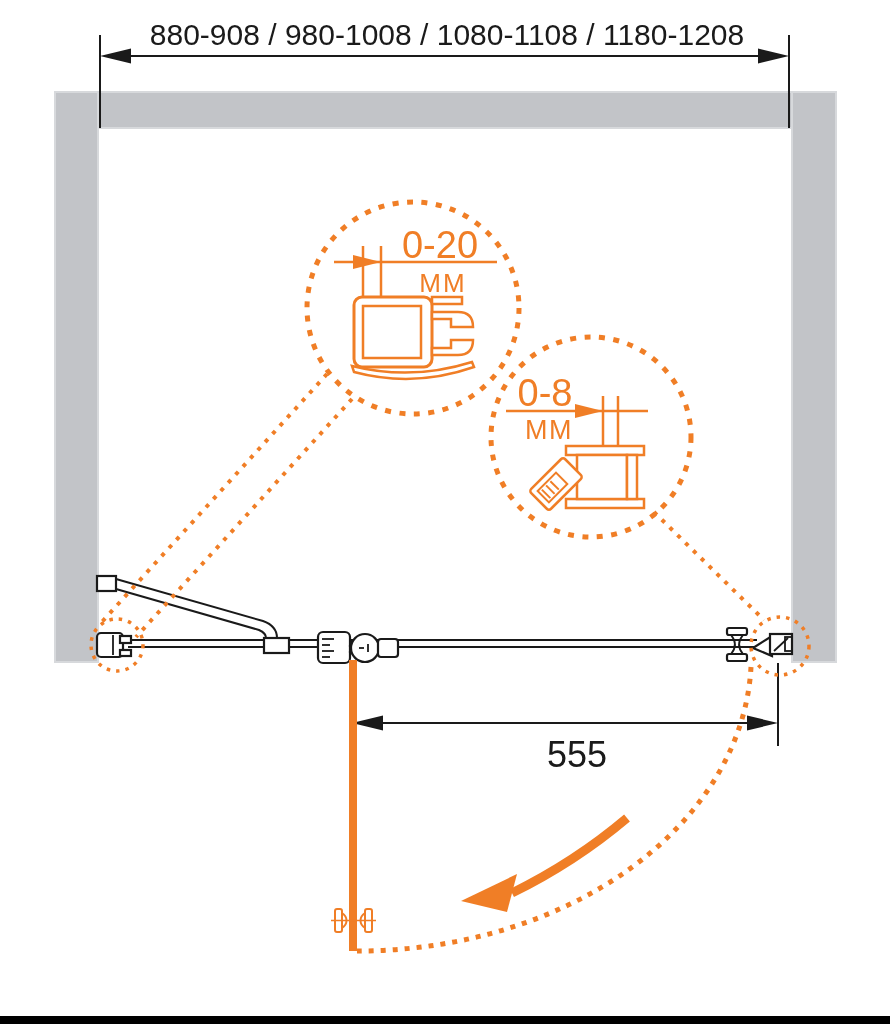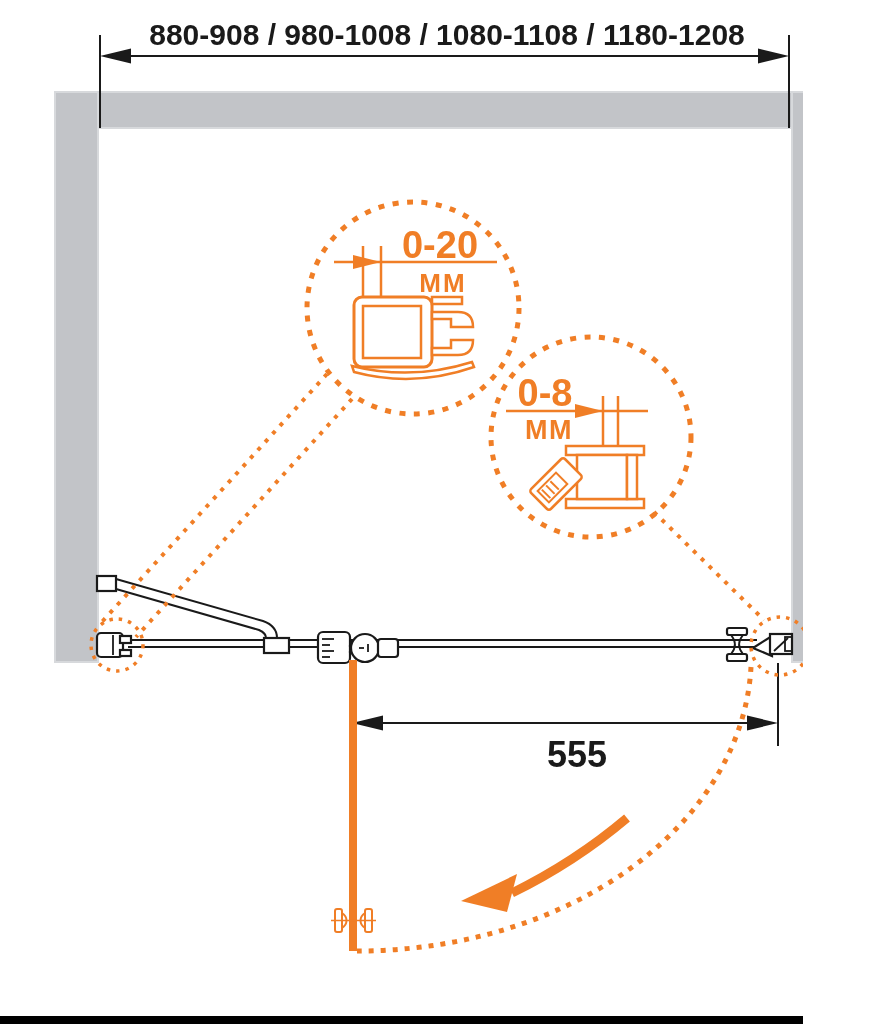--- a/index.html
+++ b/index.html
@@ -4,21 +4,21 @@
 <style>
   :root{
     --accent-orange:#F07E26;
     --wall-gray:#C2C4C8;
     --wall-gray-edge:#D7D9DC;
     --line-black:#1A1A1A;
     --bg:#FFFFFF;
     --footer:#000000;
   }
   html,body{margin:0;padding:0;background:#fff;}
-  #stage{position:relative;width:803px;height:1024px;background:var(--bg);overflow:hidden;font-weight:bold;}
+  #stage{position:relative;width:890px;height:1024px;background:var(--bg);overflow:hidden;}
   svg{display:block;}
   .k{stroke:var(--line-black);stroke-width:2;fill:none;}
   .kf{fill:var(--line-black);stroke:none;}
   .w{fill:var(--wall-gray);stroke:var(--wall-gray-edge);stroke-width:2;}
   .hw{fill:#fff;stroke:var(--line-black);stroke-width:2.2;}
   .hwt{fill:none;stroke:var(--line-black);stroke-width:1.8;}
   .o{stroke:var(--accent-orange);fill:none;}
   .of{fill:var(--accent-orange);stroke:none;}
   .ow{fill:#fff;stroke:var(--accent-orange);}
   .kt{fill:var(--line-black);font-family:"Liberation Sans",sans-serif;}

